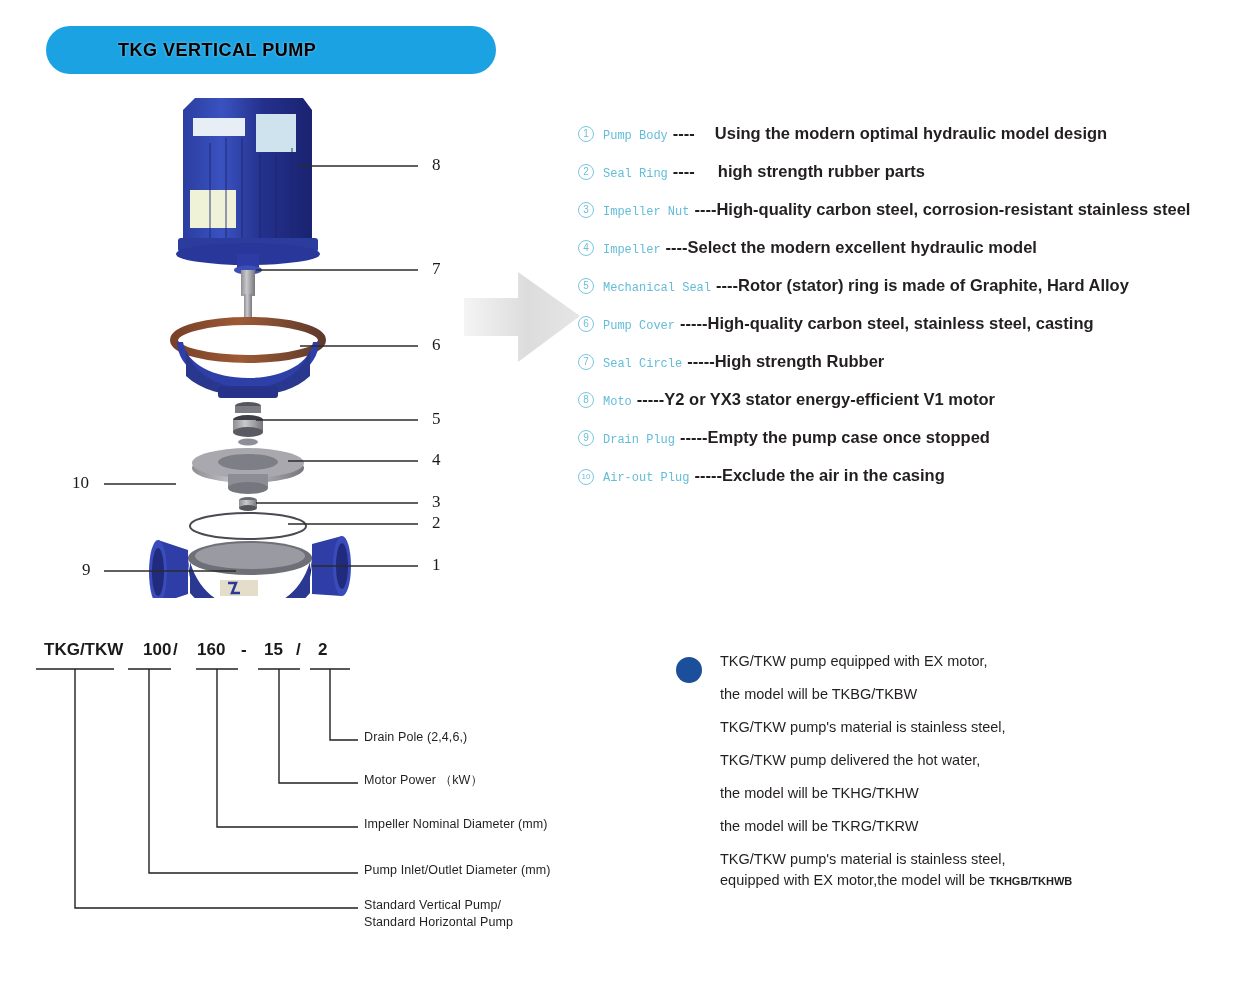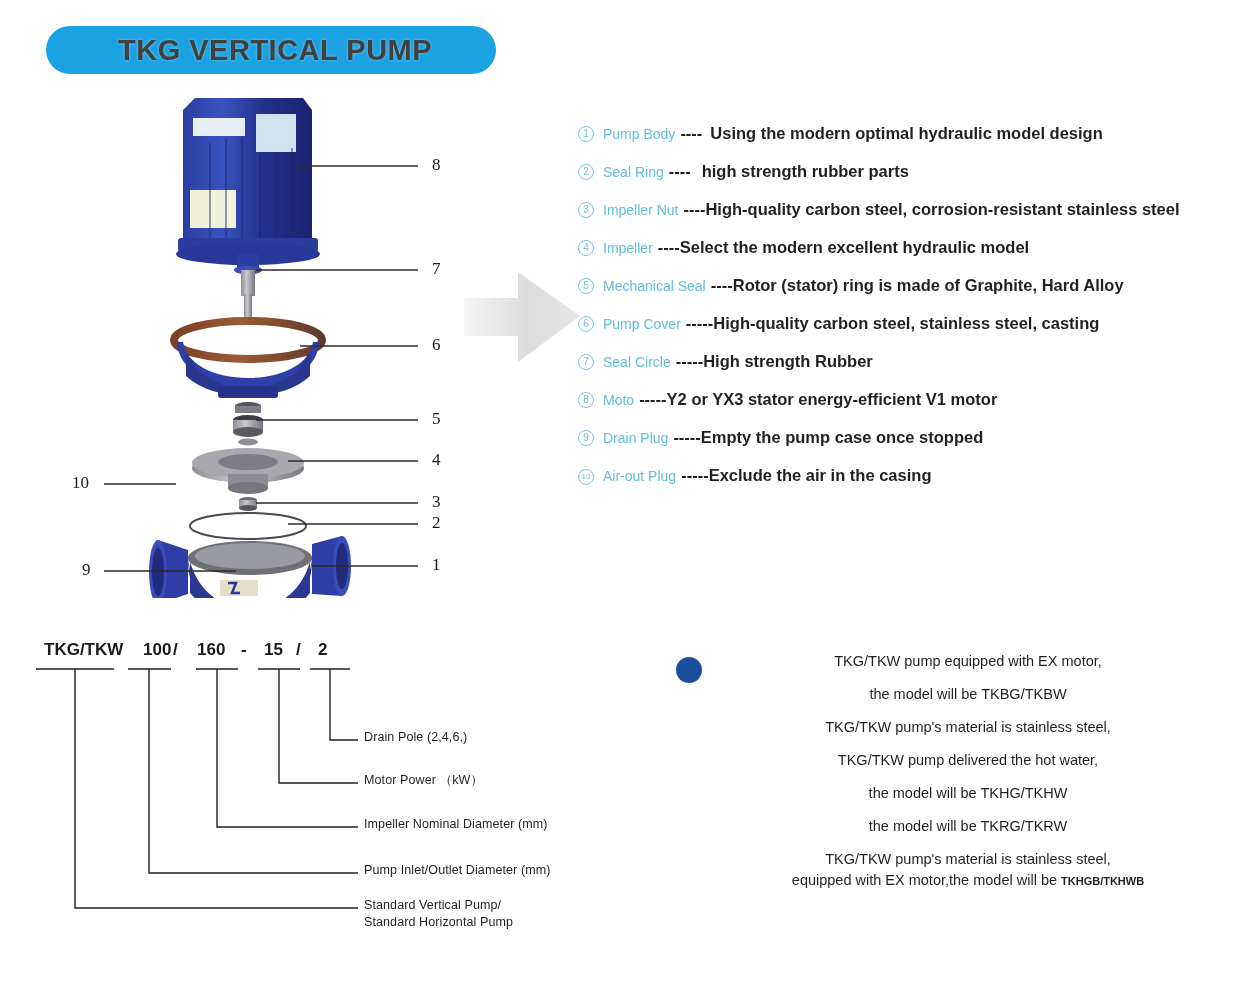--- a/index.html
+++ b/index.html
@@ -13,22 +13,22 @@
 
   
   .title-banner {
     position: absolute; left: 46px; top: 26px;
     width: 450px; height: 48px;
     background: #1ba2e2;
     border-radius: 24px;
     display: flex; align-items: center;
   }
   .title-text {
-    color: #404040;
-    font-size: 29px;
+    color: #000000;
+    font-size: 18px;
     font-weight: bold;
     letter-spacing: 0.5px;
     margin-left: 72px;
     text-shadow: 0 0 3px rgba(255,255,255,0.45);
   }
 
   
   .pump-figure { position: absolute; left: 60px; top: 88px; width: 420px; height: 510px; }
   .pump-svg { position: absolute; left: 0; top: 0; }
 
@@ -54,22 +54,23 @@
     display: inline-flex; align-items: center; justify-content: center;
     width: 16px; height: 16px; min-width: 16px;
     border: 1px solid #79c6e0; border-radius: 50%;
     color: #6cbfd8; font-size: 10px;
     margin-right: 9px; position: relative; top: -2px;
     font-family: "Liberation Sans", sans-serif;
   }
   .legend-num.wide { font-size: 8px; }
   .legend-part {
     color: #63bcd8;
-    font-size: 14px;
+    font-size: 12px;
     margin-right: 5px;
+    font-family: Liberation Mono, monospace;
   }
   .legend-desc {
     color: #231f20;
     font-size: 16.5px;
     font-weight: 600;
   }
 
   
   .model-block { position: absolute; left: 28px; top: 640px; width: 600px; height: 330px; }
   .model-code { position: absolute; left: 0; top: 0; height: 26px; }
@@ -87,21 +88,21 @@
   .model-label {
     position: absolute;
     font-size: 12.5px;
     color: #231f20;
     font-family: "Liberation Sans", sans-serif;
     line-height: 1.45;
     letter-spacing: 0.1px;
   }
 
   
-  .notes { position: absolute; left: 676px; top: 653px; width: 540px; text-align: center; }
+  .notes { position: absolute; left: 676px; top: 653px; width: 540px; }
   .note-bullet {
     position: absolute; left: 0; top: 4px;
     width: 26px; height: 26px; border-radius: 50%;
     background: #1b4f9c;
   }
   .note-lines { margin-left: 44px; }
   .note-line {
     font-size: 14.5px;
     color: #231f20;
     margin-bottom: 17px;
@@ -260,28 +261,28 @@
   </defs>
   <path d="M2 46 L56 46 L56 20 L118 64 L56 110 L56 84 L2 84 Z" fill="url(#arrG)"></path>
 </svg>
 
 <div class="legend">
 
   <div class="legend-row">
     <span class="legend-num">1</span>
     <span class="legend-part">Pump Body</span>
     <span class="legend-desc">----</span>
-    <span class="legend-desc" style="margin-left:8px;">Using the modern optimal hydraulic model design</span>
+    <span class="legend-desc" style="margin-left:20px;">Using the modern optimal hydraulic model design</span>
   </div>
 
   <div class="legend-row">
     <span class="legend-num">2</span>
     <span class="legend-part">Seal Ring</span>
     <span class="legend-desc">----</span>
-    <span class="legend-desc" style="margin-left:11px;">high strength rubber parts</span>
+    <span class="legend-desc" style="margin-left:23px;">high strength rubber parts</span>
   </div>
 
   <div class="legend-row">
     <span class="legend-num">3</span>
     <span class="legend-part">Impeller Nut</span>
     <span class="legend-desc">----</span>
     <span class="legend-desc">High-quality carbon steel, corrosion-resistant stainless steel</span>
   </div>
 
   <div class="legend-row">

